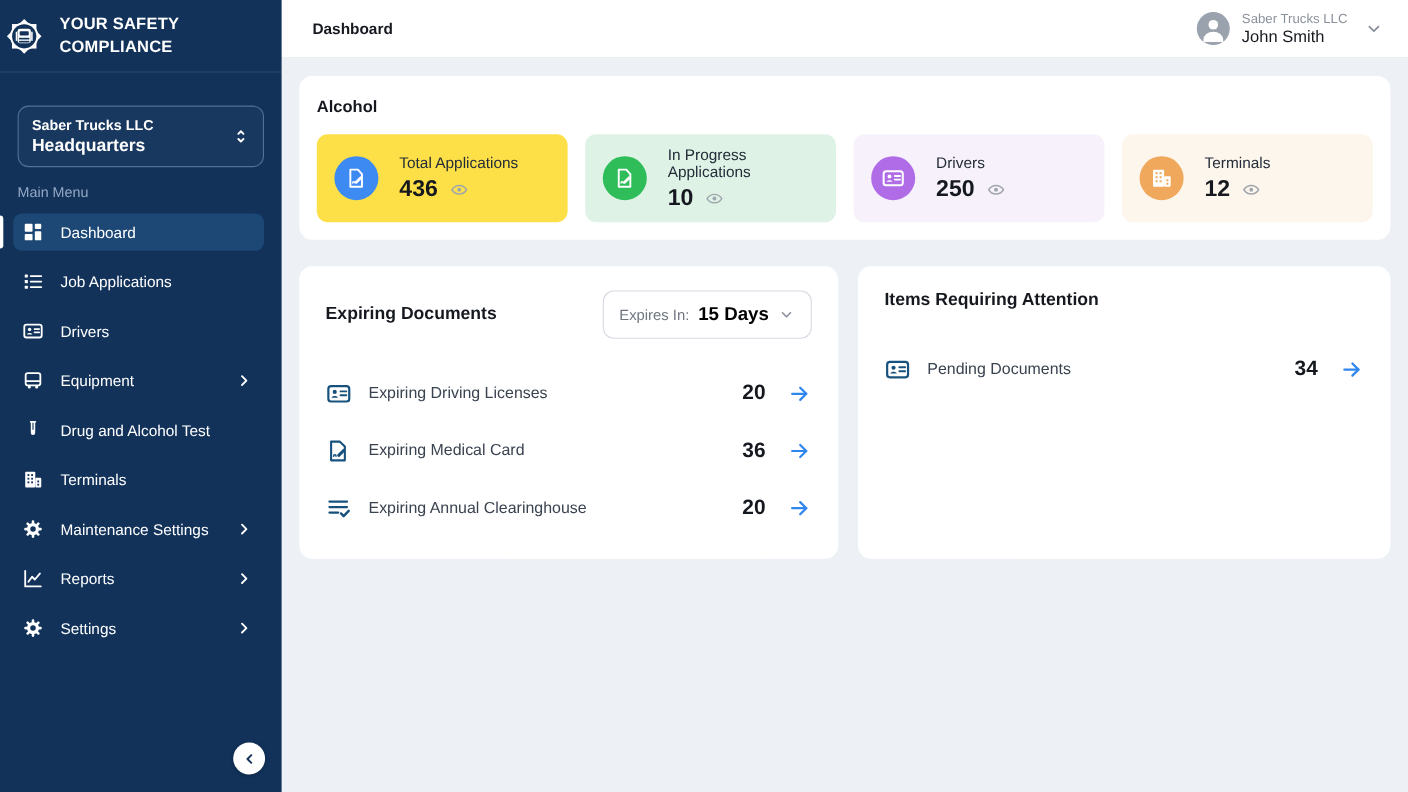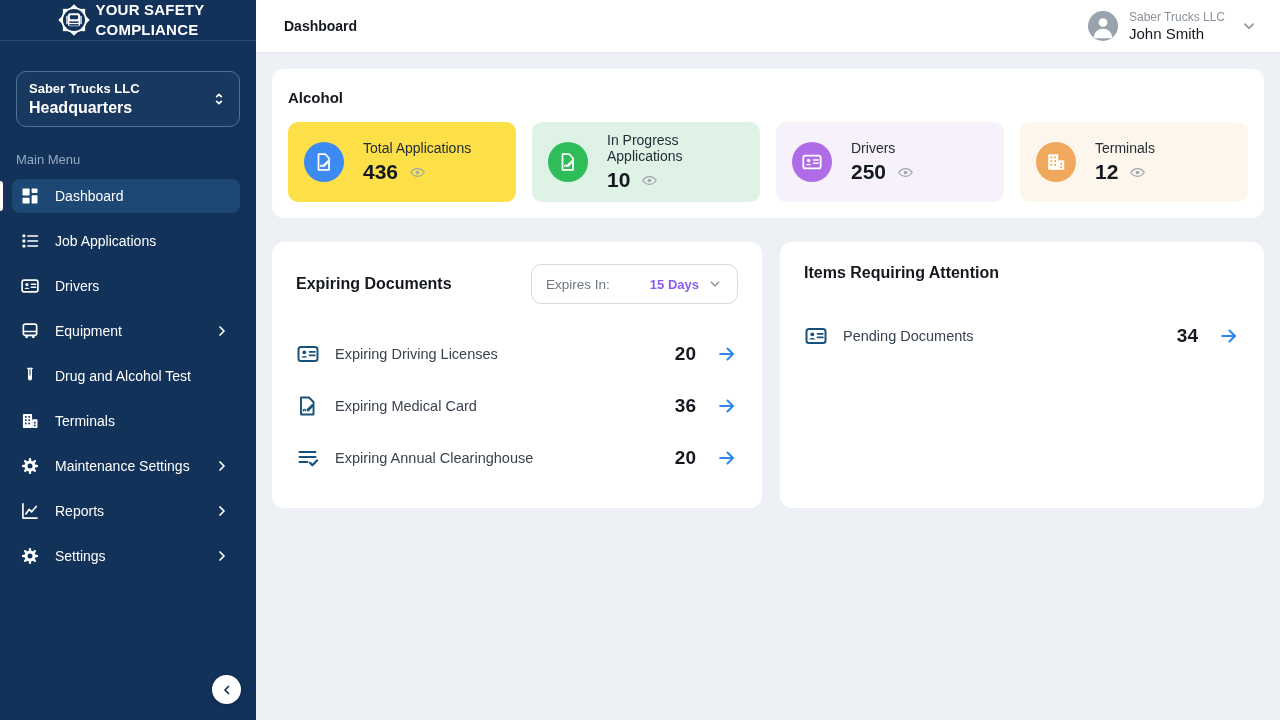--- a/index.html
+++ b/index.html
@@ -14,38 +14,38 @@
 
   
   .sidebar {
     position:relative;
     width:256px; height:720px;
     background:#12325a;
     color:#fff;
     flex-shrink:0;
   }
   .logo-row {
-    display:flex; align-items:center; justify-content:center;
-    height:41px;
+    display:flex; align-items:center; 
+    gap:10px; height:66px;
     border-bottom:1px solid rgba(255,255,255,0.12);
   }
   .brand-text { font-size:15px; font-weight:700; line-height:1.35; letter-spacing:.2px; }
   .company-selector {
     margin:30px 16px 0;
     border:1px solid #4f7196;
     background:rgba(255,255,255,0.03);
     border-radius:10px;
     padding:9px 12px;
     display:flex; align-items:center; justify-content:space-between;
     cursor:pointer;
   }
   .company-name { font-size:13px; font-weight:600; margin-bottom:3px; }
   .company-loc  { font-size:16px; font-weight:700; }
   .menu-label {
-    margin:25px 16px 12px;
+    margin:15px 16px 12px;
     font-size:13px; font-weight:500; color:#94a9c5;
   }
   .nav { list-style:none; }
   .nav-item {
     position:relative;
     display:flex; align-items:center;
     height:34px; margin:0 16px 11px 12px;
     padding:0 10px 0 8px;
     border-radius:8px;
     font-size:14px; font-weight:500;
@@ -125,21 +125,21 @@
   .list-card.attention { flex:1; }
   .card-head { display:flex; align-items:center; justify-content:space-between; }
   .card-title { font-size:16px; font-weight:600; color:#15191f; }
   .filter-box {
     border:1.5px solid #d6dae0; border-radius:10px;
     padding:11px 14px;
     display:flex; align-items:center; gap:8px;
     cursor:pointer; background:#fff;
   }
   .filter-label { font-size:13.5px; color:#6f7680; }
-  .filter-value { font-size:13px; font-weight:600; color:#8b5cf6;margin-left:32px; }
+  .filter-value { font-size:17px; font-weight:600; color:#000000; }
   .filter-chev { color:#8a919c; }
   .doc-rows { margin-top:24px; }
   .doc-row { display:flex; align-items:center; height:52px; }
   .doc-row .row-ic { width:24px; height:24px; color:#17527e; flex-shrink:0; }
   .doc-row .row-label { margin-left:15px; font-size:14.5px; color:#3a4350; flex:1; }
   .doc-row .row-value { font-size:19px; font-weight:700; color:#15191f; margin-right:20px; }
   .arrow-btn { color:#2f86ee; cursor:pointer; display:flex; }
   .attention .doc-rows { margin-top:28px; }
 </style>
 </head>

